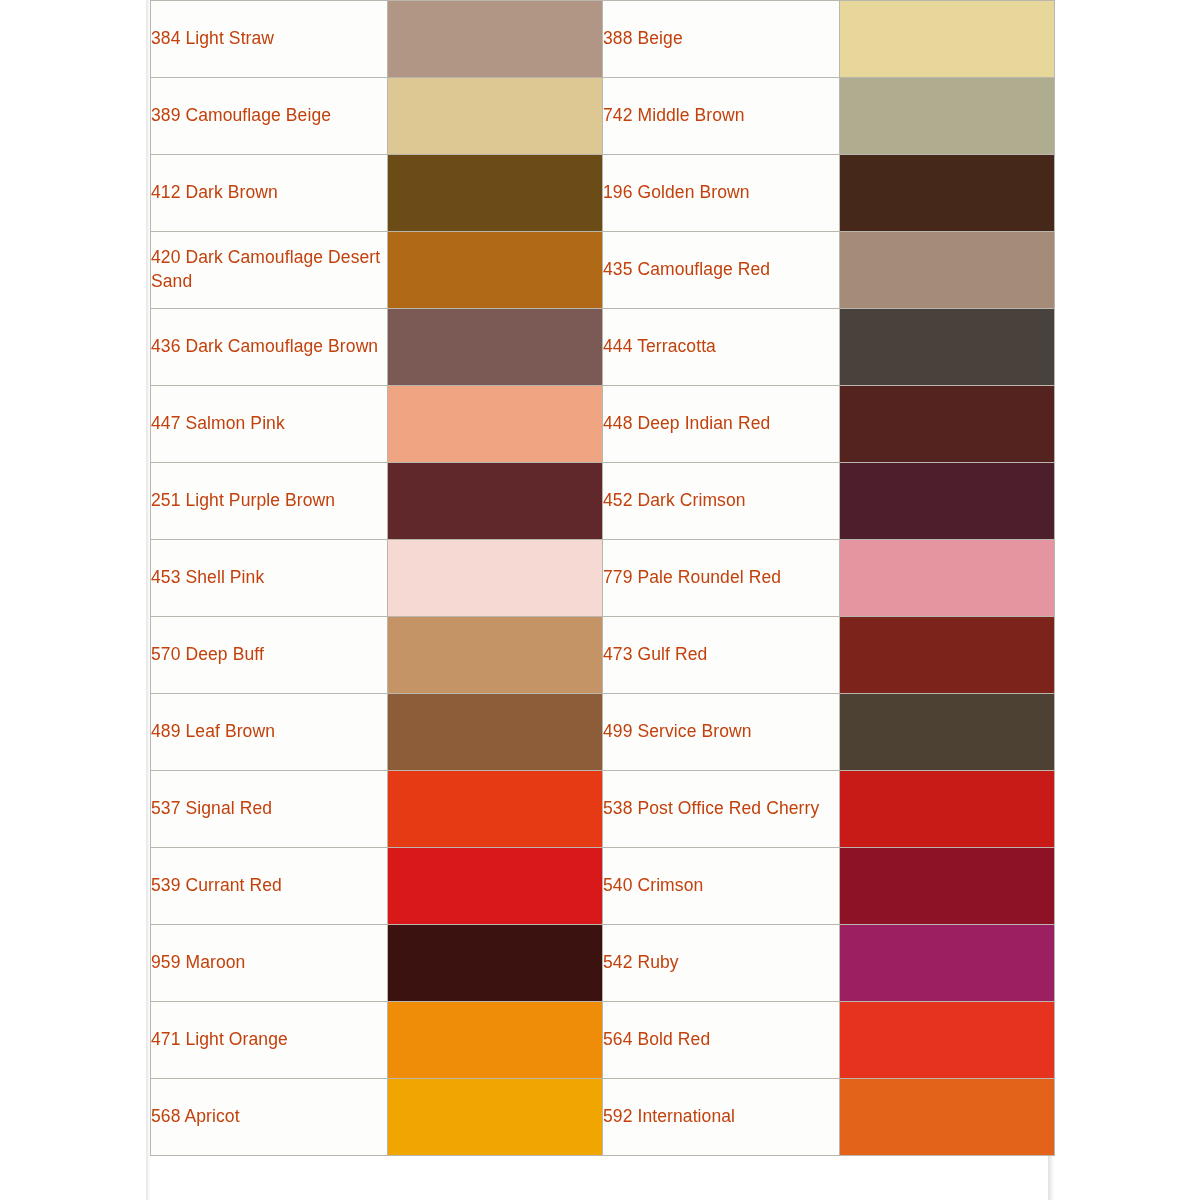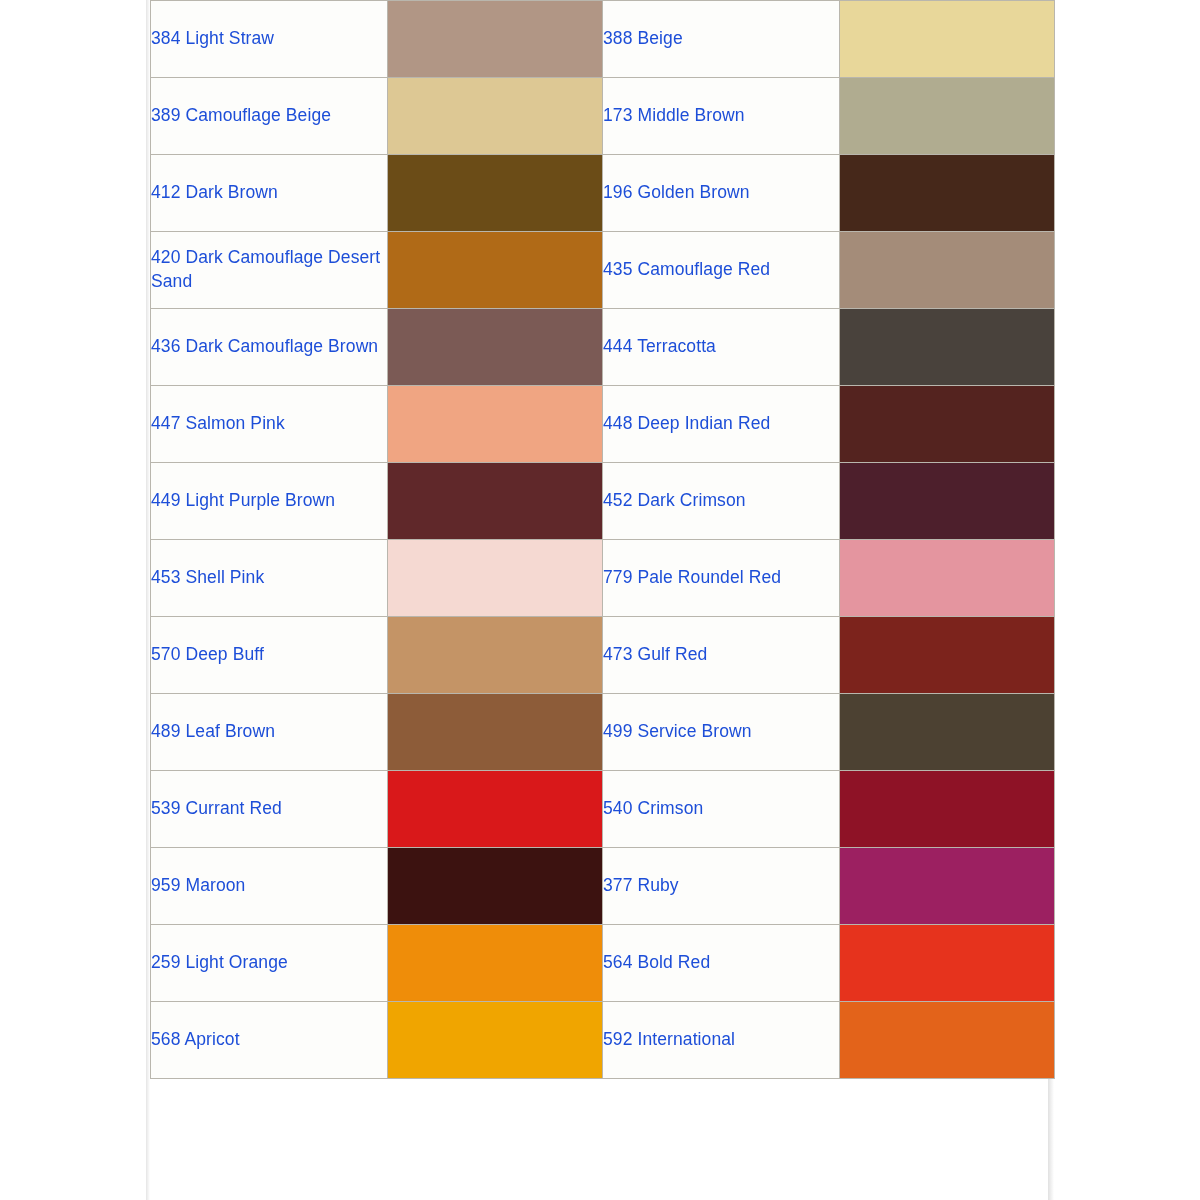--- a/index.html
+++ b/index.html
@@ -32,21 +32,21 @@
   table.color-table td {
     border: 1px solid #b9b6ad;
     height: 76px;
     vertical-align: middle;
     padding: 0;
   }
   td.name-cell {
     width: 236px;
     padding: 0 12px 0 12px;
     font-size: 17.5px;
-    color: #1d4ed8;
+    color: #c2410c;
     line-height: 1.35;
     background: #fdfdfb;
     letter-spacing: 0.1px;
     margin-left: 28px;
   }
   td.swatch-cell {
     width: 214px;
     padding: 0;
   }
   .swatch {
@@ -89,21 +89,21 @@
             <td class="name-cell">388 Beige</td>
             <td class="swatch-cell">
               <div class="swatch" style="background: rgb(232, 215, 154);"></div>
             </td>
           </tr>
           <tr>
             <td class="name-cell">389 Camouflage Beige</td>
             <td class="swatch-cell">
               <div class="swatch" style="background: rgb(221, 200, 148);"></div>
             </td>
-            <td class="name-cell">173 Middle Brown</td>
+            <td class="name-cell">742 Middle Brown</td>
             <td class="swatch-cell">
               <div class="swatch" style="background: rgb(176, 172, 144);"></div>
             </td>
           </tr>
           <tr>
             <td class="name-cell">412 Dark Brown</td>
             <td class="swatch-cell">
               <div class="swatch" style="background: rgb(107, 76, 23);"></div>
             </td>
             <td class="name-cell">196 Golden Brown</td>
@@ -135,21 +135,21 @@
             <td class="name-cell">447 Salmon Pink</td>
             <td class="swatch-cell">
               <div class="swatch" style="background: rgb(240, 165, 130);"></div>
             </td>
             <td class="name-cell">448 Deep Indian Red</td>
             <td class="swatch-cell">
               <div class="swatch" style="background: rgb(84, 35, 31);"></div>
             </td>
           </tr>
           <tr>
-            <td class="name-cell">449 Light Purple Brown</td>
+            <td class="name-cell">251 Light Purple Brown</td>
             <td class="swatch-cell">
               <div class="swatch" style="background: rgb(96, 40, 42);"></div>
             </td>
             <td class="name-cell">452 Dark Crimson</td>
             <td class="swatch-cell">
               <div class="swatch" style="background: rgb(77, 31, 44);"></div>
             </td>
           </tr>
           <tr>
             <td class="name-cell">453 Shell Pink</td>
@@ -175,41 +175,51 @@
             <td class="name-cell">489 Leaf Brown</td>
             <td class="swatch-cell">
               <div class="swatch" style="background: rgb(141, 92, 57);"></div>
             </td>
             <td class="name-cell">499 Service Brown</td>
             <td class="swatch-cell">
               <div class="swatch" style="background: rgb(76, 65, 50);"></div>
             </td>
           </tr>
           <tr>
+            <td class="name-cell">537 Signal Red</td>
+            <td class="swatch-cell">
+              <div class="swatch" style="background: rgb(229, 58, 19);"></div>
+            </td>
+            <td class="name-cell">538 Post Office Red Cherry</td>
+            <td class="swatch-cell">
+              <div class="swatch" style="background: rgb(200, 26, 23);"></div>
+            </td>
+          </tr>
+          <tr>
             <td class="name-cell">539 Currant Red</td>
             <td class="swatch-cell">
               <div class="swatch" style="background: rgb(217, 24, 26);"></div>
             </td>
             <td class="name-cell">540 Crimson</td>
             <td class="swatch-cell">
               <div class="swatch" style="background: rgb(142, 18, 38);"></div>
             </td>
           </tr>
           <tr>
             <td class="name-cell">959 Maroon</td>
             <td class="swatch-cell">
               <div class="swatch" style="background: rgb(60, 18, 16);"></div>
             </td>
-            <td class="name-cell">377 Ruby</td>
+            <td class="name-cell">542 Ruby</td>
             <td class="swatch-cell">
               <div class="swatch" style="background: rgb(156, 32, 97);"></div>
             </td>
           </tr>
           <tr>
-            <td class="name-cell">259 Light Orange</td>
+            <td class="name-cell">471 Light Orange</td>
             <td class="swatch-cell">
               <div class="swatch" style="background: rgb(239, 141, 9);"></div>
             </td>
             <td class="name-cell">564 Bold Red</td>
             <td class="swatch-cell">
               <div class="swatch" style="background: rgb(230, 51, 29);"></div>
             </td>
           </tr>
           <tr>
             <td class="name-cell">568 Apricot</td>

